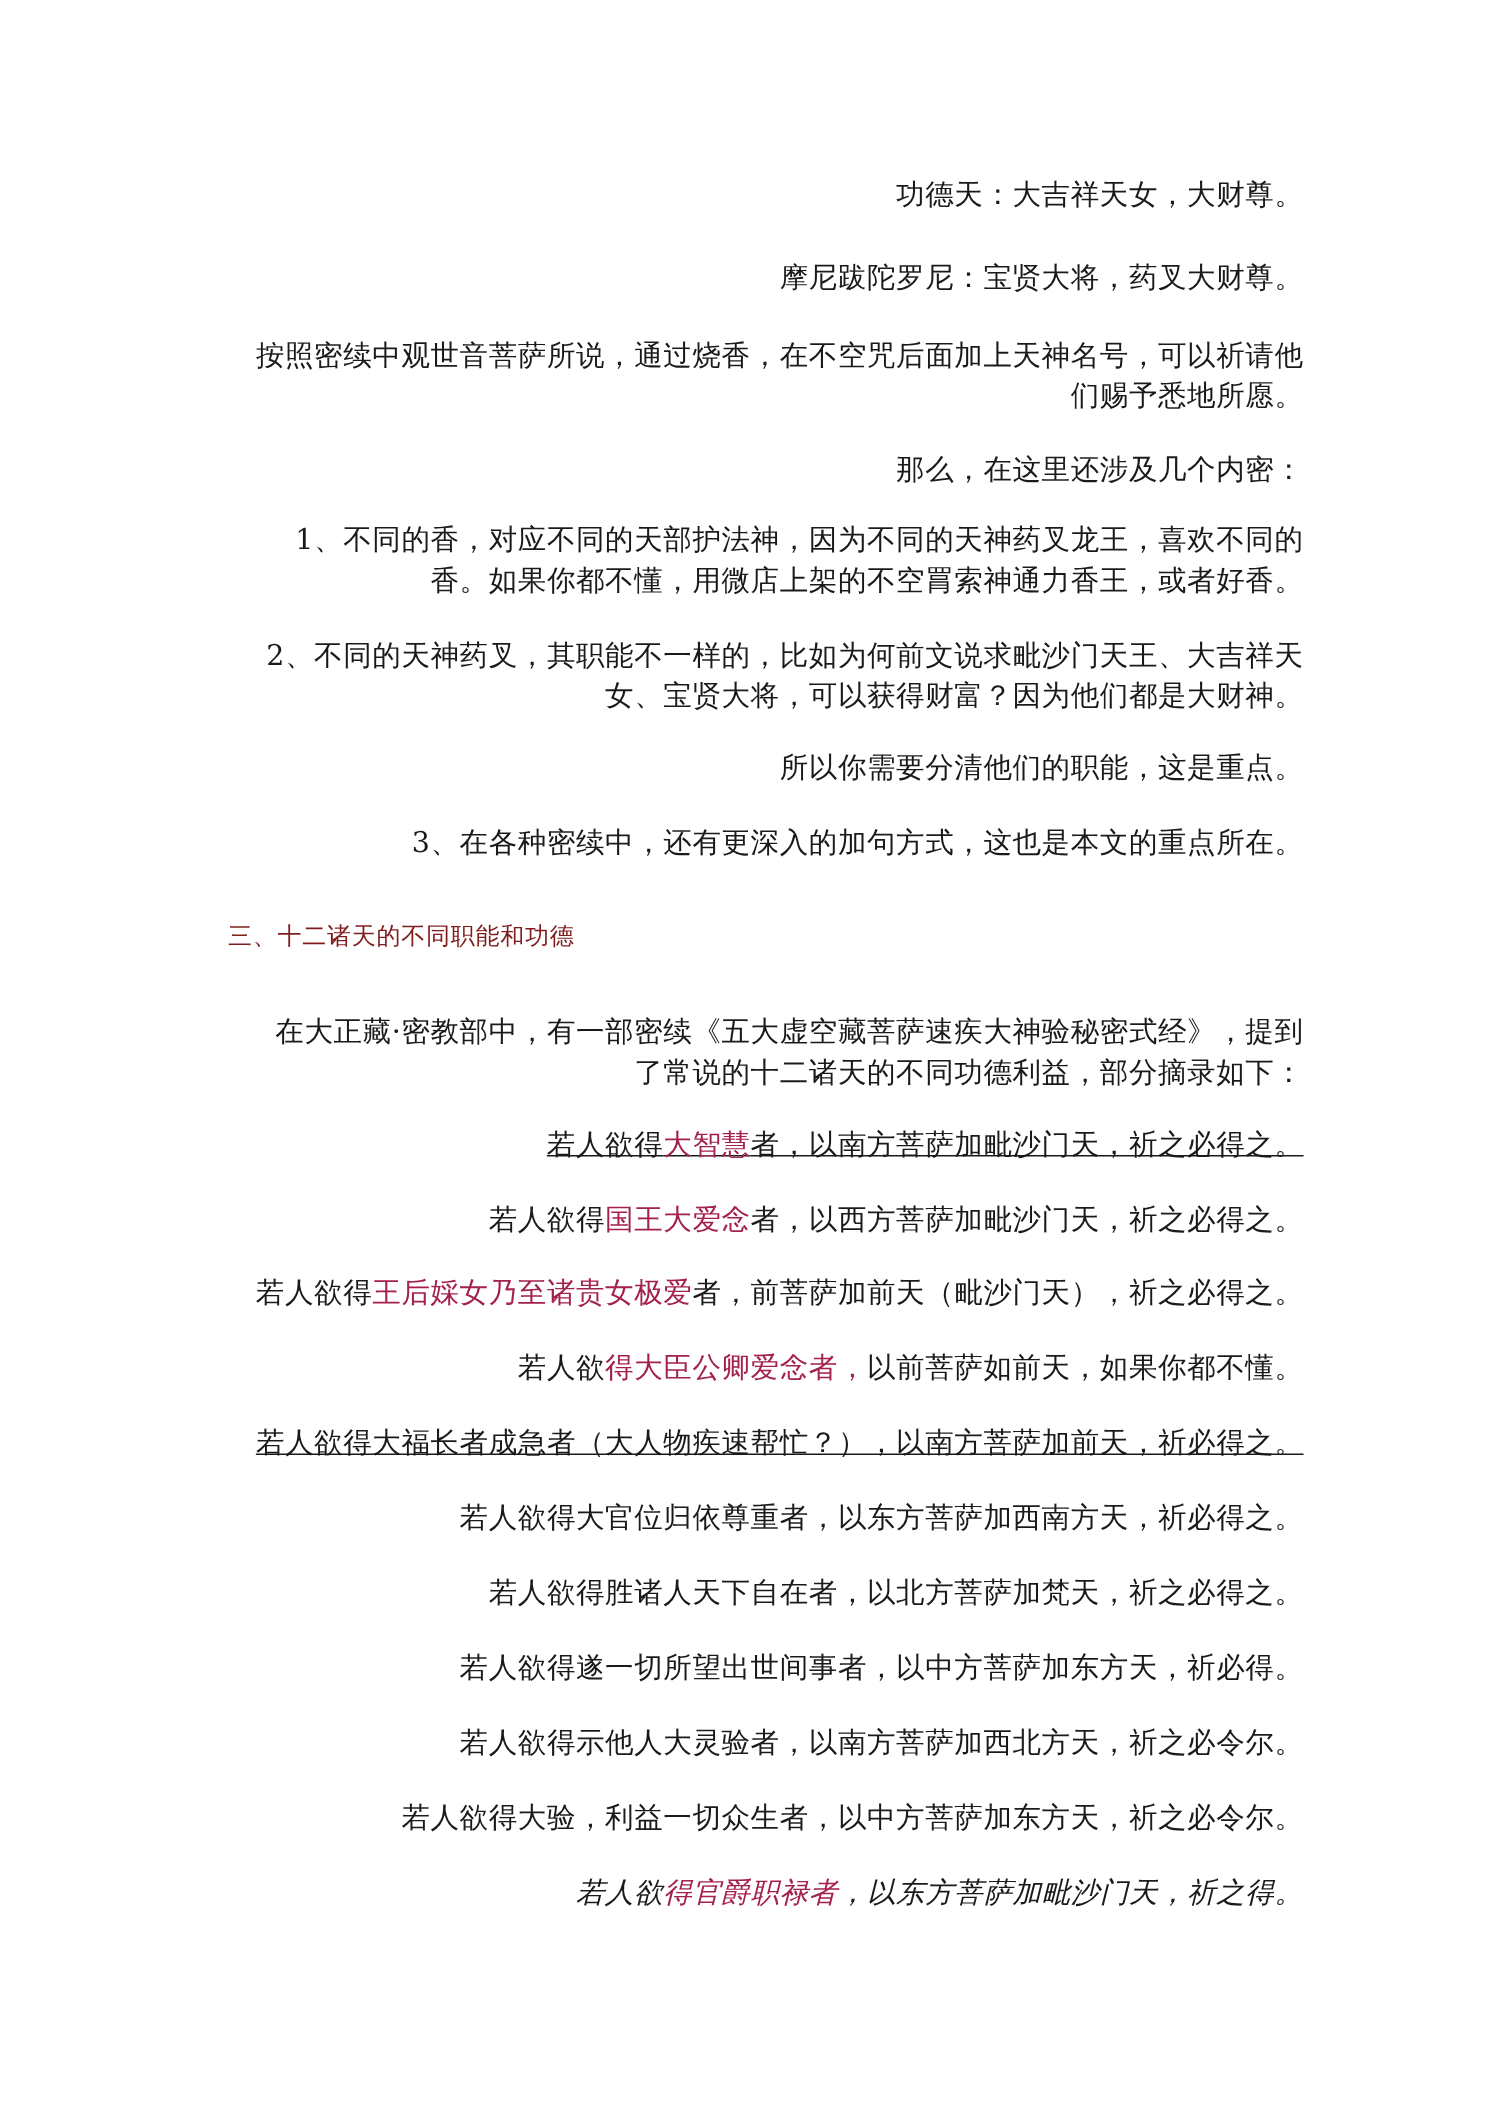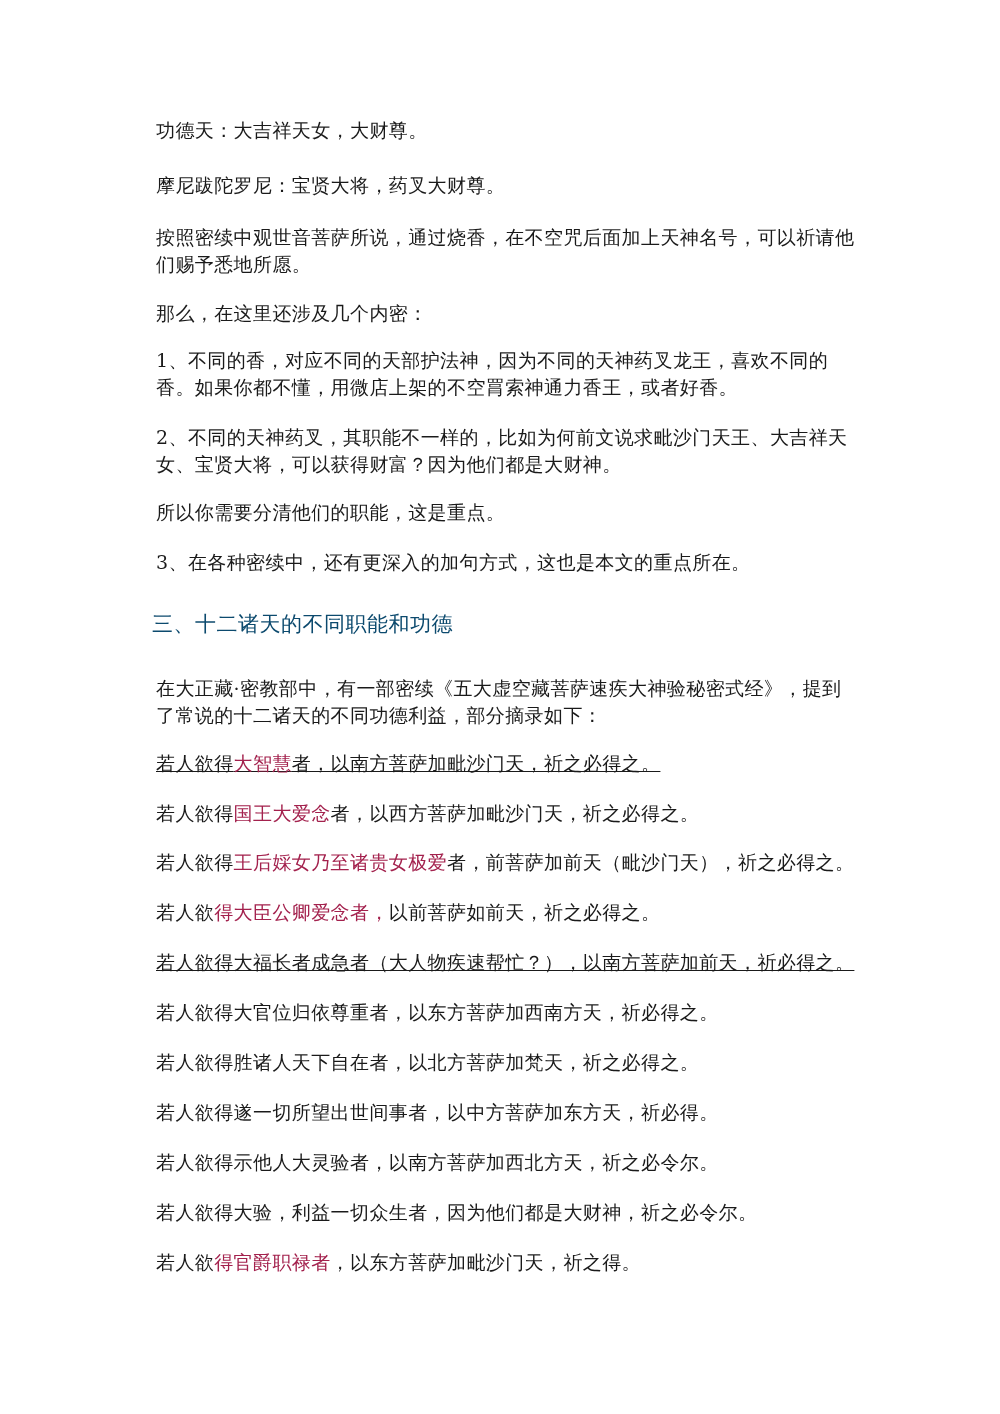--- a/index.html
+++ b/index.html
@@ -16,37 +16,38 @@
       color: #1a1a1a;
     }
     .page {
       position: absolute;
       left: 152px;
       top: 0;
       width: 700px;
     }
     .p {
       position: absolute;
-      left: 4px;
+      left: 17px;
       width: 700px;
       font-size: 19px;
       line-height: 26.5px;
       letter-spacing: 0.4px;
       white-space: normal;
       margin: 0;
+      text-align: right;
     }
     .hl {
       color: #a3214d;
     }
     .heading {
       position: absolute;
       left: 0;
-      font-size: 21px;
+      font-size: 16px;
       line-height: 30px;
-      color: #0c4a6e;
+      color: #7f1d1d;
       letter-spacing: 0.5px;
       margin: 0;
       font-weight: normal;
     }
   </style>
 </head>
 <body>
 
 <div class="page">
 
@@ -62,29 +63,29 @@
   <h2 class="heading" style="top:609px;">三、十二诸天的不同职能和功德</h2>
 
   <p class="p" style="top:675px;">在大正藏·密教部中，有一部密续《五大虚空藏菩萨速疾大神验秘密式经》，提到了常说的十二诸天的不同功德利益，部分摘录如下：</p>
 
   <p class="p" style="top:750px;text-decoration:underline;"><span>若人欲得</span><span class="hl">大智慧</span><span>者，以南方菩萨加毗沙门天，祈之必得之。</span></p>
 
   <p class="p" style="top:800px;"><span>若人欲得</span><span class="hl">国王大爱念</span><span>者，以西方菩萨加毗沙门天，祈之必得之。</span></p>
 
   <p class="p" style="top:849px;"><span>若人欲得</span><span class="hl">王后婇女乃至诸贵女极爱</span><span>者，前菩萨加前天（毗沙门天），祈之必得之。</span></p>
 
-  <p class="p" style="top:899px;"><span>若人欲</span><span class="hl">得大臣公卿爱念者，</span><span>以前菩萨如前天，祈之必得之。</span></p>
+  <p class="p" style="top:899px;"><span>若人欲</span><span class="hl">得大臣公卿爱念者，</span><span>以前菩萨如前天，如果你都不懂。</span></p>
 
   <p class="p" style="top:949px;text-decoration:underline;"><span>若人欲得大福长者成急者（大人物疾速帮忙？），以南方菩萨加前天，祈必得之。</span></p>
 
   <p class="p" style="top:999px;"><span>若人欲得大官位归依尊重者，以东方菩萨加西南方天，祈必得之。</span></p>
 
   <p class="p" style="top:1049px;"><span>若人欲得胜诸人天下自在者，以北方菩萨加梵天，祈之必得之。</span></p>
 
   <p class="p" style="top:1099px;"><span>若人欲得遂一切所望出世间事者，以中方菩萨加东方天，祈必得。</span></p>
 
   <p class="p" style="top:1149px;"><span>若人欲得示他人大灵验者，以南方菩萨加西北方天，祈之必令尔。</span></p>
 
-  <p class="p" style="top:1199px;"><span>若人欲得大验，利益一切众生者，因为他们都是大财神，祈之必令尔。</span></p>
+  <p class="p" style="top:1199px;"><span>若人欲得大验，利益一切众生者，以中方菩萨加东方天，祈之必令尔。</span></p>
 
-  <p class="p" style="top:1249px;"><span>若人欲</span><span class="hl">得官爵职禄者</span><span>，以东方菩萨加毗沙门天，祈之得。</span></p>
+  <p class="p" style="top:1249px;font-style:italic;"><span>若人欲</span><span class="hl">得官爵职禄者</span><span>，以东方菩萨加毗沙门天，祈之得。</span></p>
 
 </div>
 
 </body></html>

